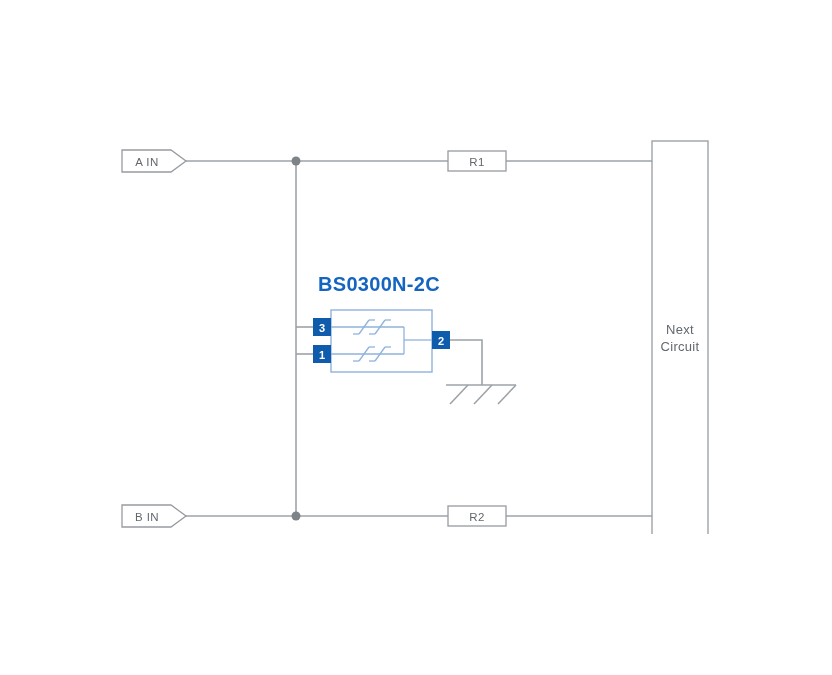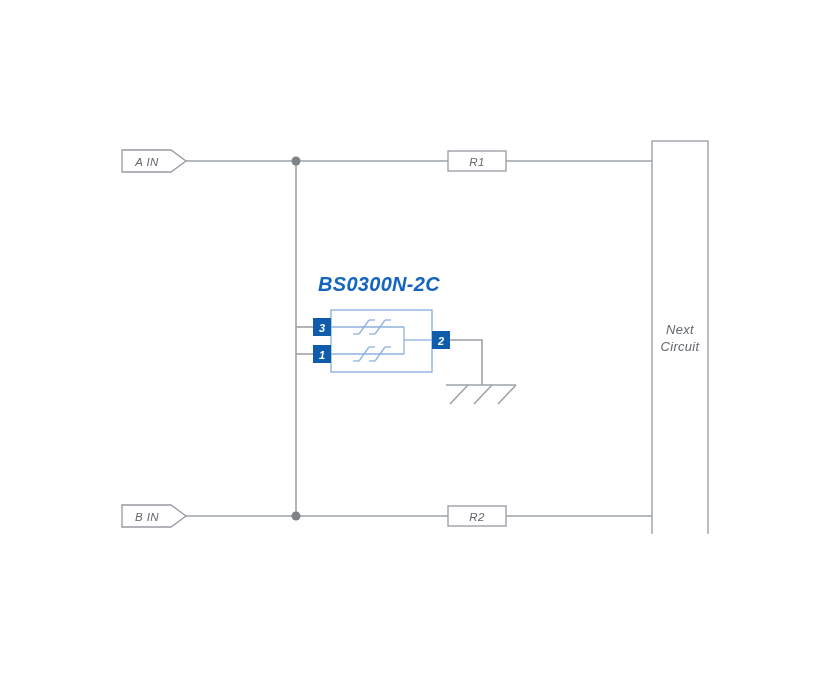--- a/index.html
+++ b/index.html
@@ -7,21 +7,20 @@
     padding: 0;
     background: #ffffff;
     font-family: "Liberation Sans", sans-serif;
   }
   .canvas {
     position: relative;
     width: 832px;
     height: 534px;
     background: #ffffff;
     overflow: hidden;
-    font-style: italic;
   }
   svg text {
     font-family: "Liberation Sans", sans-serif;
   }
   .lbl-gray {
     fill: #62686e;
     font-size: 11.5px;
     letter-spacing: 0.4px;
   }
   .lbl-next {

